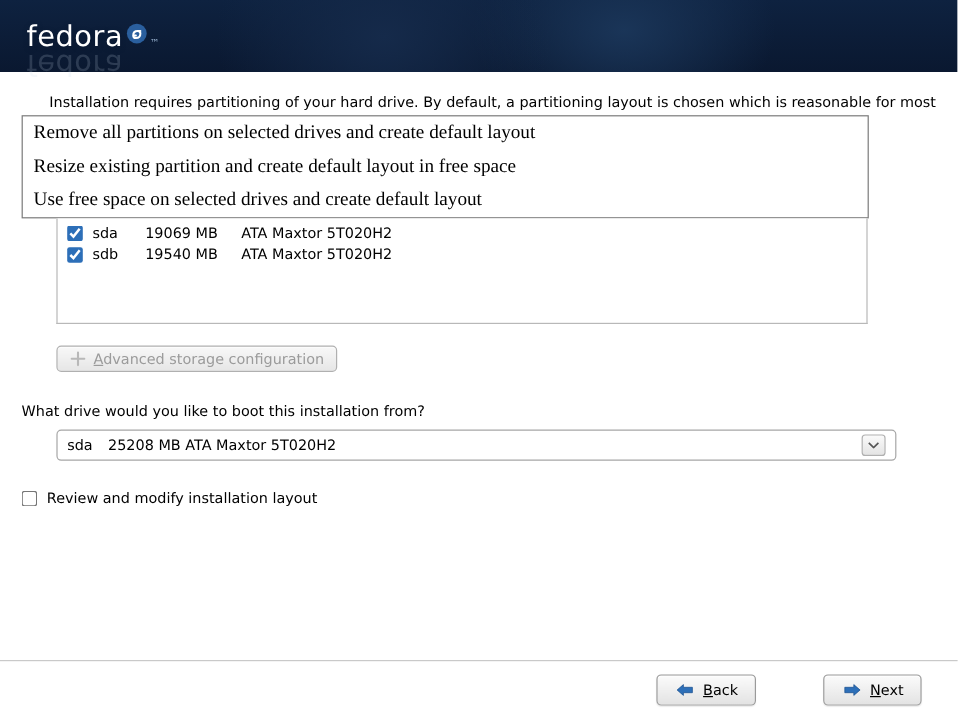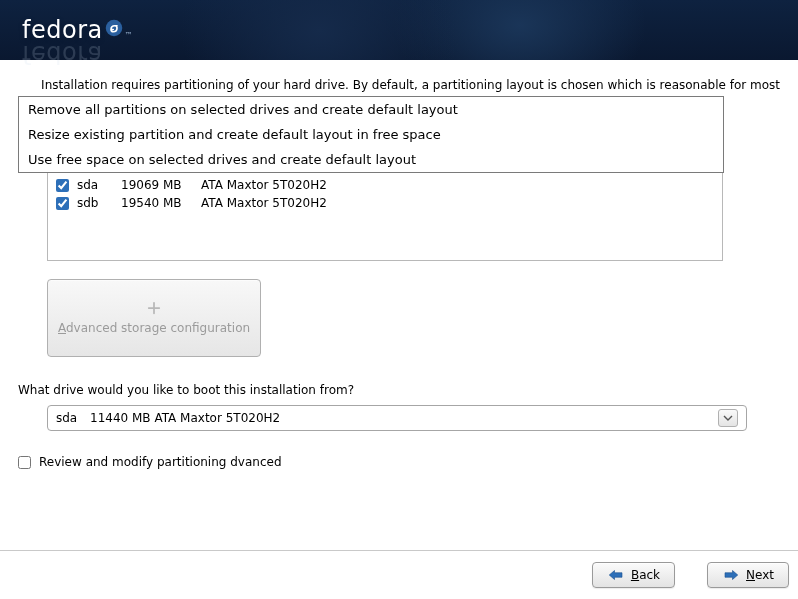--- a/index.html
+++ b/index.html
@@ -49,22 +49,23 @@
 
     .dropdown-panel {
       border: 1px solid #7a7a7a;
       background: #fff;
       margin-top: 2px;
       margin-left: 0;
       width: 706px;
     }
     .dropdown-item {
       padding: 5px 9px;
-      font-size: 13px;
+      font-size: 16px;
       cursor: pointer;
+      font-family: Liberation Serif, serif;
     }
     .dropdown-item.selected {
       background: linear-gradient(180deg, #3a8de8 0%, #1d6fd4 100%);
       color: #fff;
     }
 
     .drive-list {
       margin-left: 29px;
       width: 676px;
       border-left: 1px solid #b8b8b8;
@@ -84,29 +85,28 @@
     .drive-dev { width: 36px; }
     .drive-size { width: 72px; }
     .drive-model { }
 
     .adv-btn {
       margin-top: 18px;
       margin-left: 29px;
       display: inline-flex;
       align-items: center;
       gap: 6px;
-      padding: 21px 10px;
+      padding: 3px 10px;
       border: 1px solid #b0b0b0;
       border-radius: 4px;
       background: linear-gradient(180deg, #f8f8f8 0%, #e6e6e6 100%);
       color: #9b9b9b;
       font-size: 12px;
       cursor: default;
       box-shadow: inset 0 1px 0 rgba(255,255,255,0.6);
-      flex-direction: column;
     }
     .adv-btn .plus-icon {
       width: 14px; height: 14px;
       display: inline-flex; align-items: center; justify-content: center;
       color: #b8b8b8;
     }
     .underline-letter { text-decoration: underline; }
 
     .boot-label { margin-top: 26px; font-size: 12px; font-weight: normal; }
 
@@ -143,22 +143,22 @@
     .footer {
       position: absolute;
       bottom: 0;
       left: 0;
       right: 0;
       border-top: 1px solid #c9c9c9;
       height: 49px;
       display: flex;
       justify-content: flex-end;
       align-items: center;
-      padding-right: 9px;
-      gap: 32px;
+      padding-right: 30px;
+      gap: 56px;
       background: #fff;
     }
     .nav-btn {
       display: inline-flex;
       align-items: center;
       gap: 6px;
       padding: 5px 14px;
       border: 1px solid #9a9a9a;
       border-radius: 4px;
       background: linear-gradient(180deg, #fbfbfb 0%, #e3e3e3 100%);
@@ -222,32 +222,32 @@
         </svg>
     </span>
     <span><span class="underline-letter">A</span><span>dvanced storage configuration</span></span>
   </button>
 
   <div class="boot-label">What drive would you like to boot this installation from?</div>
 
   <div class="boot-select-wrap">
     <div class="boot-select">
       <span class="sel-dev">sda</span>
-      <span class="sel-rest">11440 MB ATA Maxtor 5T020H2</span>
+      <span class="sel-rest">25208 MB ATA Maxtor 5T020H2</span>
       <span class="chev">
         <svg width="10" height="6" viewBox="0 0 10 6">
             <path d="M1 1l4 4 4-4" stroke="#555" stroke-width="1.4" fill="none"></path>
           </svg>
       </span>
     </div>
   </div>
 
   <label class="review-row">
     <input type="checkbox" id="review-cb" style="">
-    <span>Review and modify partitioning dvanced</span>
+    <span>Review and modify installation layout</span>
   </label>
 
 </div>
 
 <div class="footer">
   <button class="nav-btn">
     <svg viewBox="0 0 24 16">
         <path d="M10 2L3 8l7 6V11h10V5H10z" fill="#2d6fb8" stroke="#1a4f8e" stroke-width="0.8"></path>
       </svg>
     <span class="lbl"><span class="u">B</span><span>ack</span></span>

